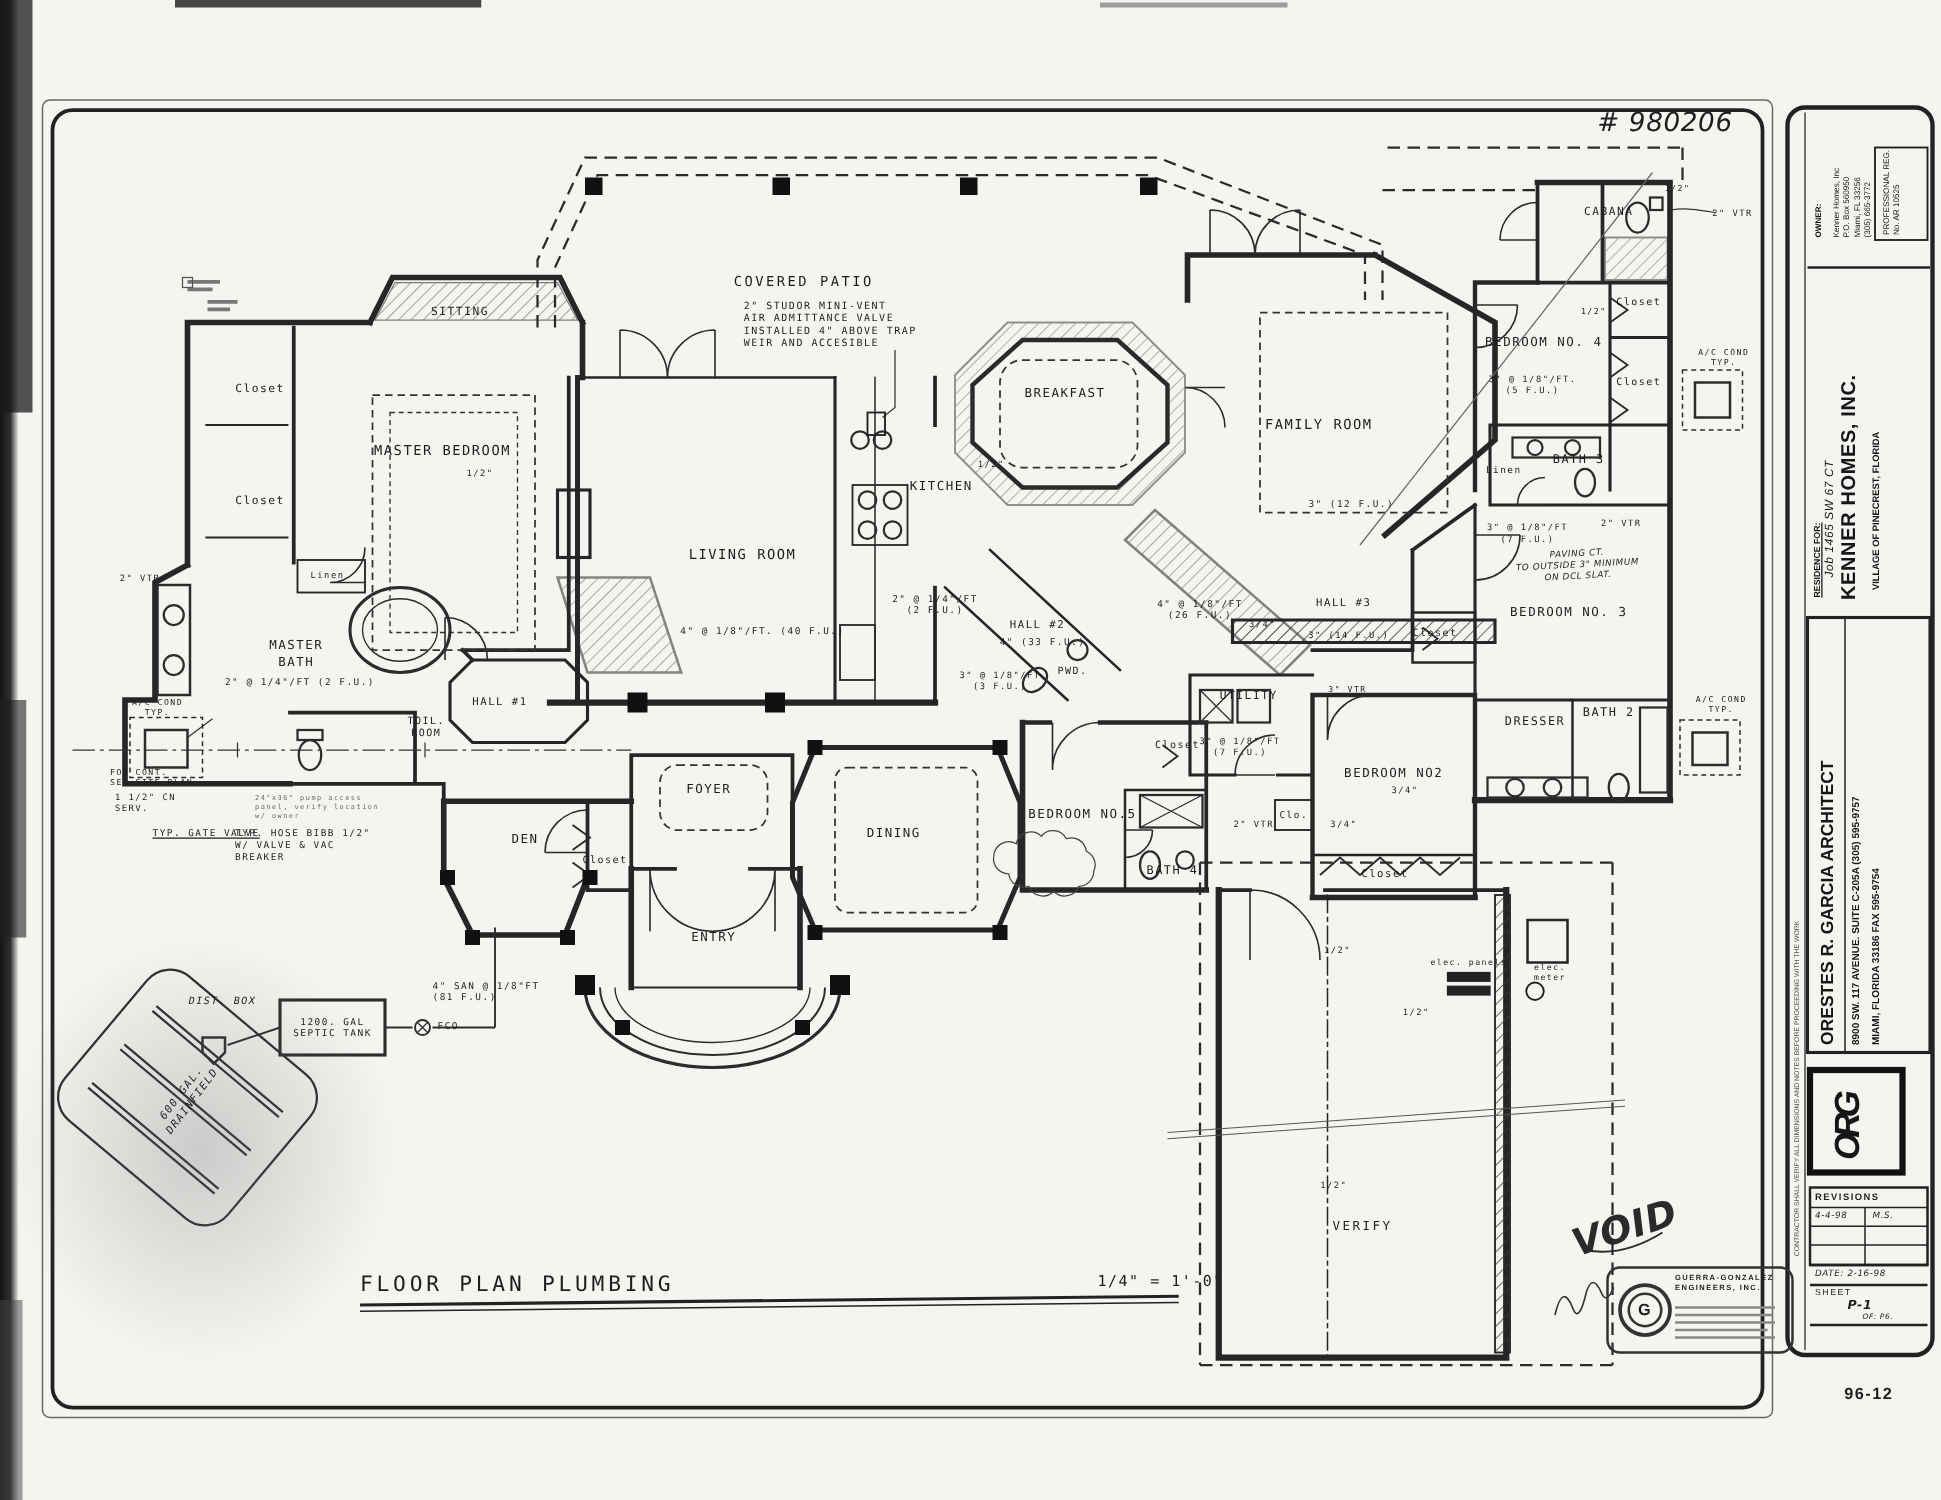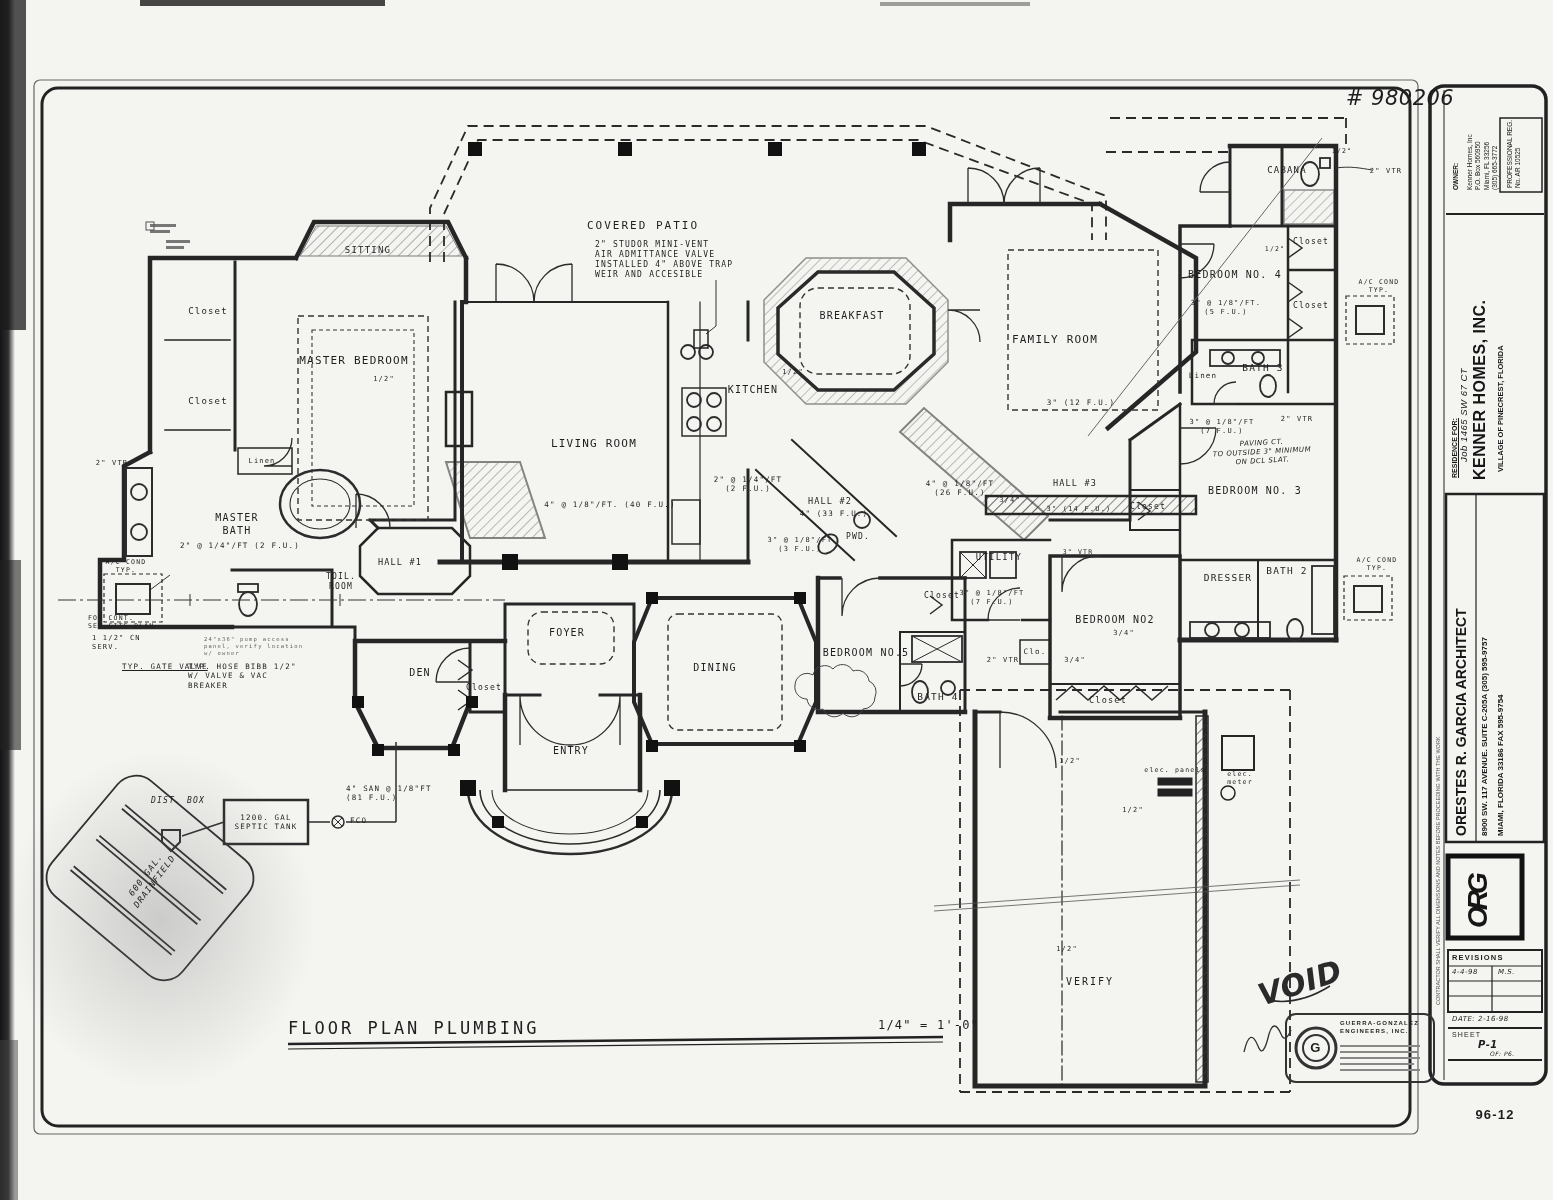--- a/index.html
+++ b/index.html
@@ -306,21 +306,21 @@
 
   <div class="edge1"></div>
   <div class="edge2"></div>
   <div class="edge3"></div>
   <div class="edge4"></div>
   <div class="smear1"></div>
   <div class="smear2"></div>
   <div class="blotch"></div>
 
 
-  <div class="lbl hand" style="left:1400px;top:98px;font-size:21px;"># 980206</div>
+  <div class="lbl hand" style="left:1332px;top:98px;font-size:21px;"># 980206</div>
   <div class="lbl hand void" style="left:1300px;top:983px;">VOID</div>
 
   <div class="lbl tl" style="left:288px;top:1018px;font-size:17px;letter-spacing:3px;">FLOOR PLAN PLUMBING</div>
   <div class="lbl tl" style="left:878px;top:1018px;font-size:12px;">1/4" = 1'-0"</div>
 
   <div class="lbl" style="left:643px;top:226px;font-size:11px;letter-spacing:2px;">COVERED PATIO</div>
   <div class="lbl" style="left:368px;top:251px;font-size:9px;">SITTING</div>
   <div class="lbl" style="left:354px;top:361px;font-size:11px;">MASTER BEDROOM</div>
   <div class="lbl" style="left:208px;top:312px;font-size:9px;">Closet</div>
   <div class="lbl" style="left:208px;top:402px;font-size:9px;">Closet</div>

